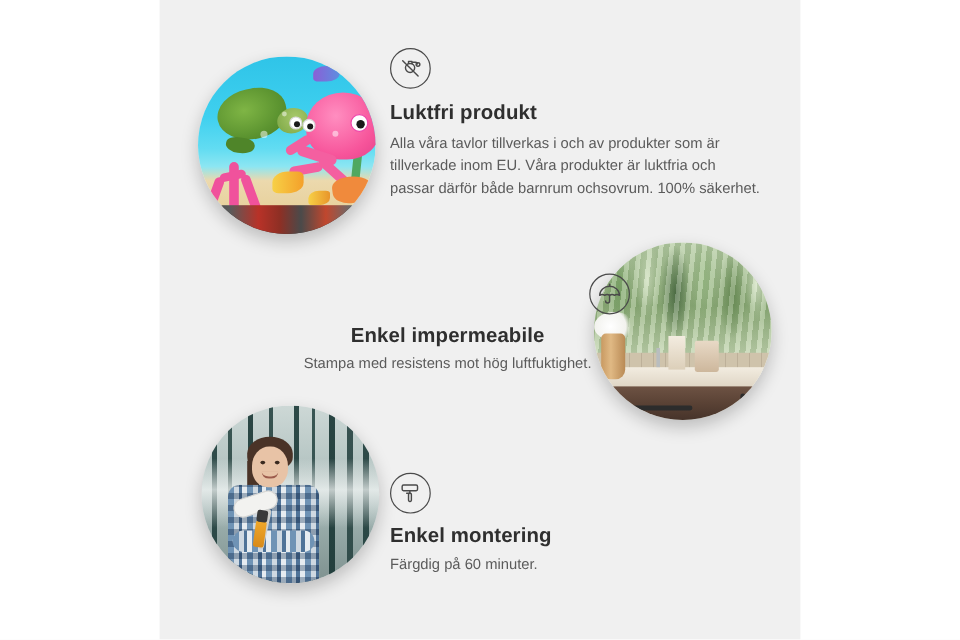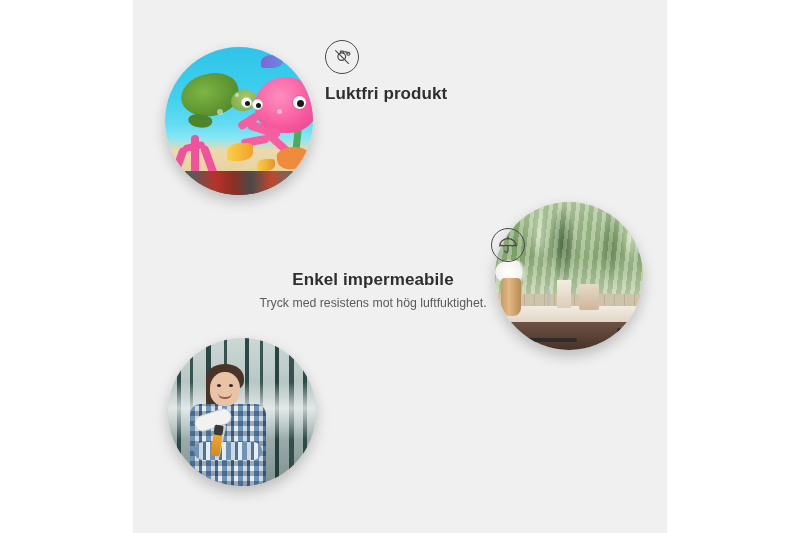--- a/index.html
+++ b/index.html
@@ -220,20 +220,21 @@
       <div class="icon-circle">
         <svg width="22" height="22" viewBox="0 0 24 24" fill="none" stroke="#4a4a4a" stroke-width="1.3" stroke-linecap="round" stroke-linejoin="round">
           <path d="M7.5 11.5c0-2.2 1.9-4 4.2-4s4.2 1.8 4.2 4-1.9 4.2-4.2 4.2-4.2-2-4.2-4.2z"></path>
           <path d="M10.3 7.5V5.6h3.1v1.9"></path>
           <path d="M14.1 6.4h2.4c1 0 1.8.7 1.8 1.6"></path>
           <path d="M18.9 6.9c.9 0 1.7.7 1.7 1.6s-.8 1.6-1.7 1.6-1.7-.7-1.7-1.6.8-1.6 1.7-1.6z"></path>
           <path d="M5 5l14 14"></path>
         </svg>
       </div>
       <div class="blk-title">Luktfri produkt</div>
+      <div class="blk-body">Alla våra tavlor tillverkas i och av produkter som är tillverkade inom EU. Våra produkter är luktfria och passar därför både barnrum ochsovrum. 100% säkerhet.</div>
     </div>
 
     <div class="photo photo-bath">
       <div class="bath-bg"></div>
       <div class="leafwall"></div>
       <div class="tilestrip"></div>
       <div class="counter"></div>
       <div class="vanity"></div>
       <div class="flowers"></div>
       <div class="vase"></div>
@@ -244,35 +245,46 @@
 
     <div class="block block-2">
       <div class="icon-circle">
         <svg width="22" height="22" viewBox="0 0 24 24" fill="none" stroke="#4a4a4a" stroke-width="1.3" stroke-linecap="round" stroke-linejoin="round">
           <path d="M3 13.2c0-4.6 4-8.2 9-8.2s9 3.6 9 8.2c-1.6-1.1-3-1.1-4.5 0-1.5-1.1-3-1.1-4.5 0-1.5-1.1-3-1.1-4.5 0C6 12.1 4.6 12.1 3 13.2z"></path>
           <path d="M12 5V3.2"></path>
           <path d="M12 13.2v5.1c0 1-.8 1.8-1.8 1.8s-1.8-.8-1.8-1.8"></path>
         </svg>
       </div>
       <div class="blk-title">Enkel impermeabile</div>
-      <div class="blk-body">Tryck med resistens mot hög luftfuktighet.</div>
+      <div class="blk-body">Stampa med resistens mot hög luftfuktighet.</div>
     </div>
 
     <div class="photo photo-forest">
       <div class="forest-bg"></div>
       <div class="trunks"></div>
       <div class="mist"></div>
       <div class="roller"></div>
       <div class="roller-h"></div>
       <div class="hair"></div>
       <div class="hair2"></div>
       <div class="head"></div>
       <div class="eye-s l"></div>
       <div class="eye-s r"></div>
       <div class="smile"></div>
       <div class="torso"></div>
       <div class="arm"></div>
       <div class="brush"></div>
     </div>
 
+    <div class="block block-3">
+      <div class="icon-circle">
+        <svg width="22" height="22" viewBox="0 0 24 24" fill="none" stroke="#4a4a4a" stroke-width="1.3" stroke-linecap="round" stroke-linejoin="round">
+          <rect x="4.5" y="4.5" width="14" height="5.2" rx="1.3"></rect>
+          <path d="M11.5 9.7v2.4H8.6"></path>
+          <rect x="10.3" y="12.1" width="2.6" height="7.4" rx="1"></rect>
+        </svg>
+      </div>
+      <div class="blk-title">Enkel montering</div>
+      <div class="blk-body">Färgdig på 60 minuter.</div>
+    </div>
 
   </div>
 </div>
 
 </body></html>

